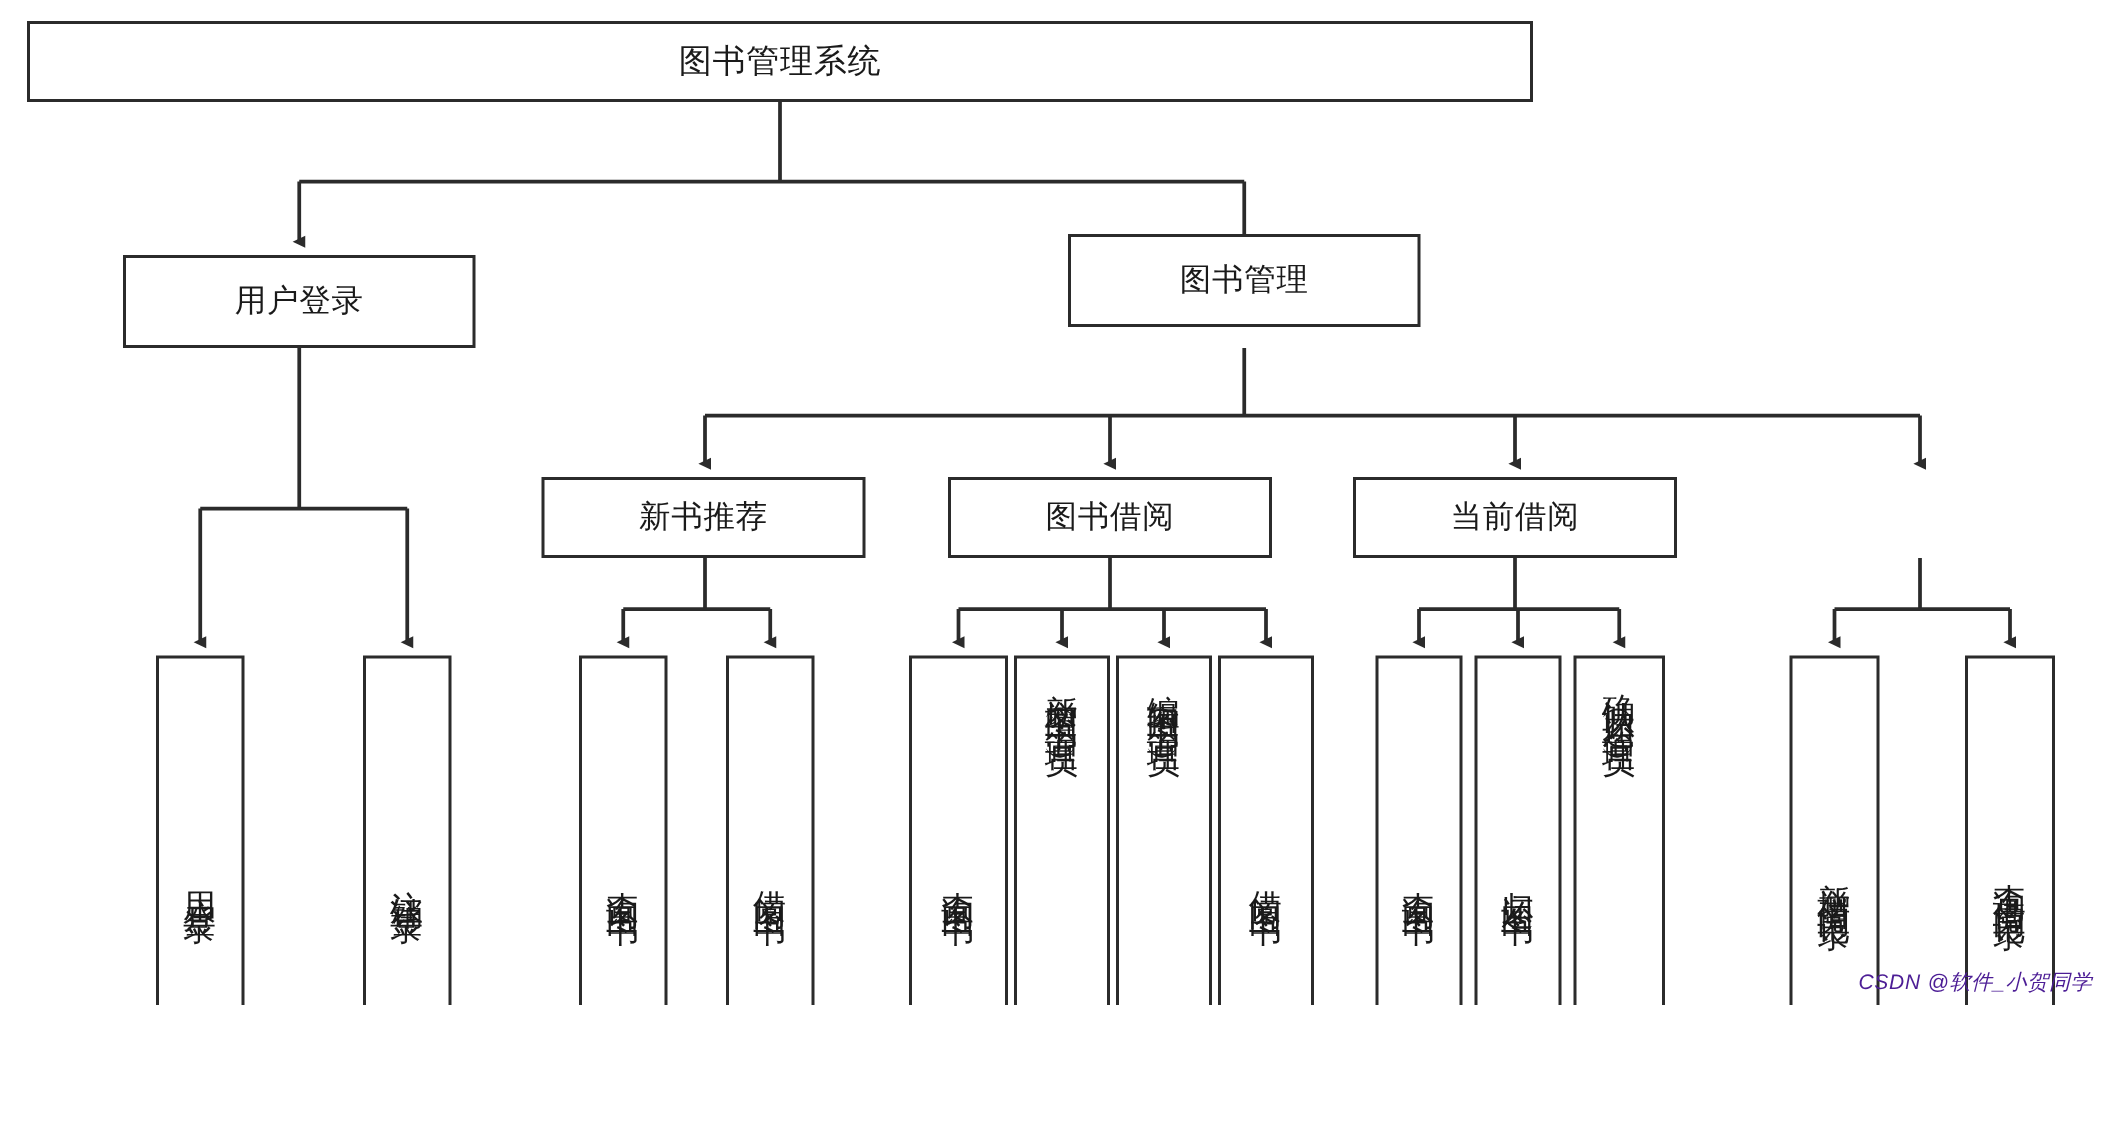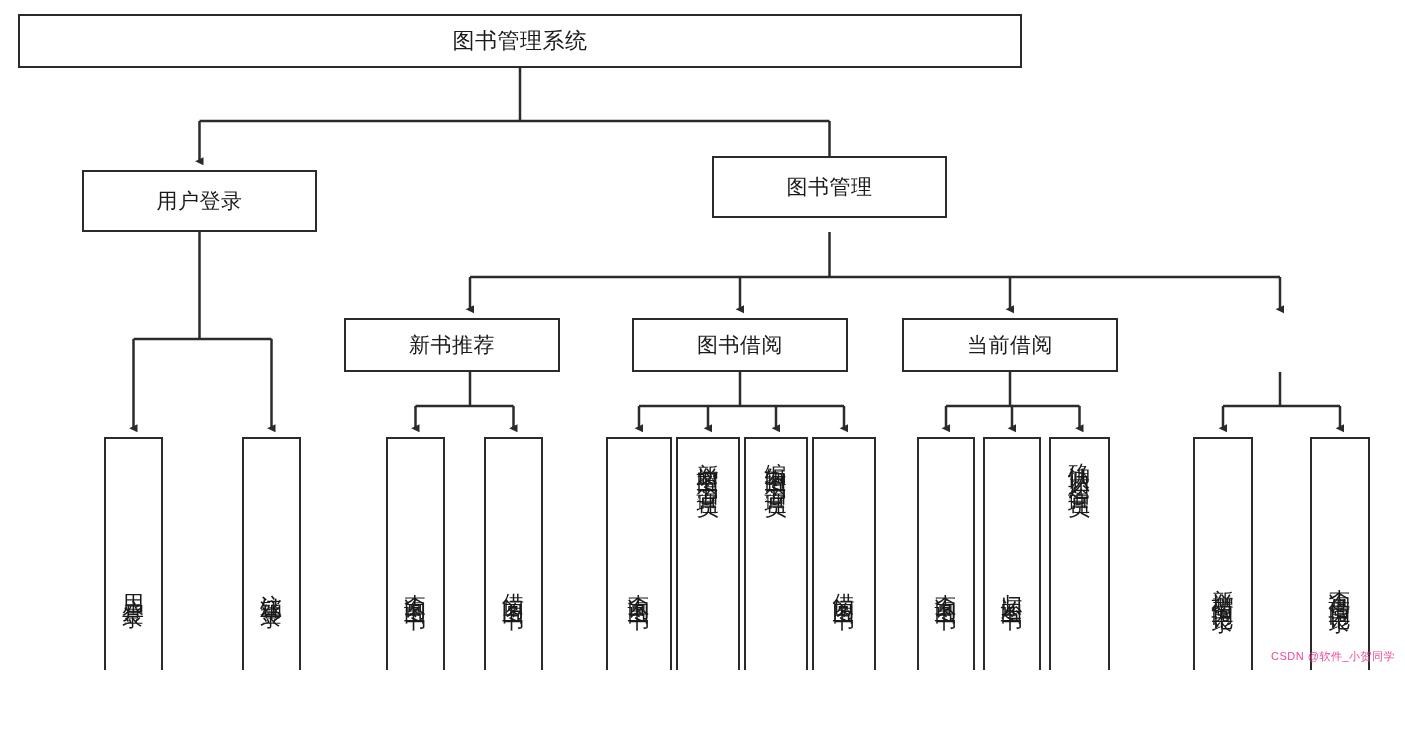--- a/index.html
+++ b/index.html
@@ -65,25 +65,26 @@
   
   .node.v.mid{
     align-items:center;
     padding-top:0;
   }
   
   #watermark{
     position:absolute;
     right:10px;
     bottom:6px;
-    font-size:11px;
-    color:#ec4899;
+    font-size:14px;
+    color:#4c1d95;
     white-space:nowrap;
     letter-spacing:0.5px;
     user-select:none;
+    font-style:italic;
   }
 </style>
 </head>
 <body>
 
 <div id="canvas">
 
   <svg id="wires" viewBox="0 0 1405 747" preserveAspectRatio="none" aria-hidden="true">
     <defs>
       <marker id="arrow" markerWidth="9" markerHeight="9" refX="4.2" refY="4.4" orient="auto" markerUnits="userSpaceOnUse">
@@ -132,21 +133,21 @@
   </div>
 
   <div class="node h" style="left:82px;top:170px;width:235px;height:62px;">
     <span class="label">用户登录</span>
   </div>
 
   <div class="node h" style="left:712px;top:156px;width:235px;height:62px;">
     <span class="label">图书管理</span>
   </div>
 
-  <div class="node h" style="left:344px;top:318px;width:216px;height:54px;">
+  <div class="node h" style="left:361px;top:318px;width:216px;height:54px;">
     <span class="label">新书推荐</span>
   </div>
 
   <div class="node h" style="left:902px;top:318px;width:216px;height:54px;">
     <span class="label">当前借阅</span>
   </div>
 
   <div class="node h" style="left:632px;top:318px;width:216px;height:54px;">
     <span class="label">图书借阅</span>
   </div>

